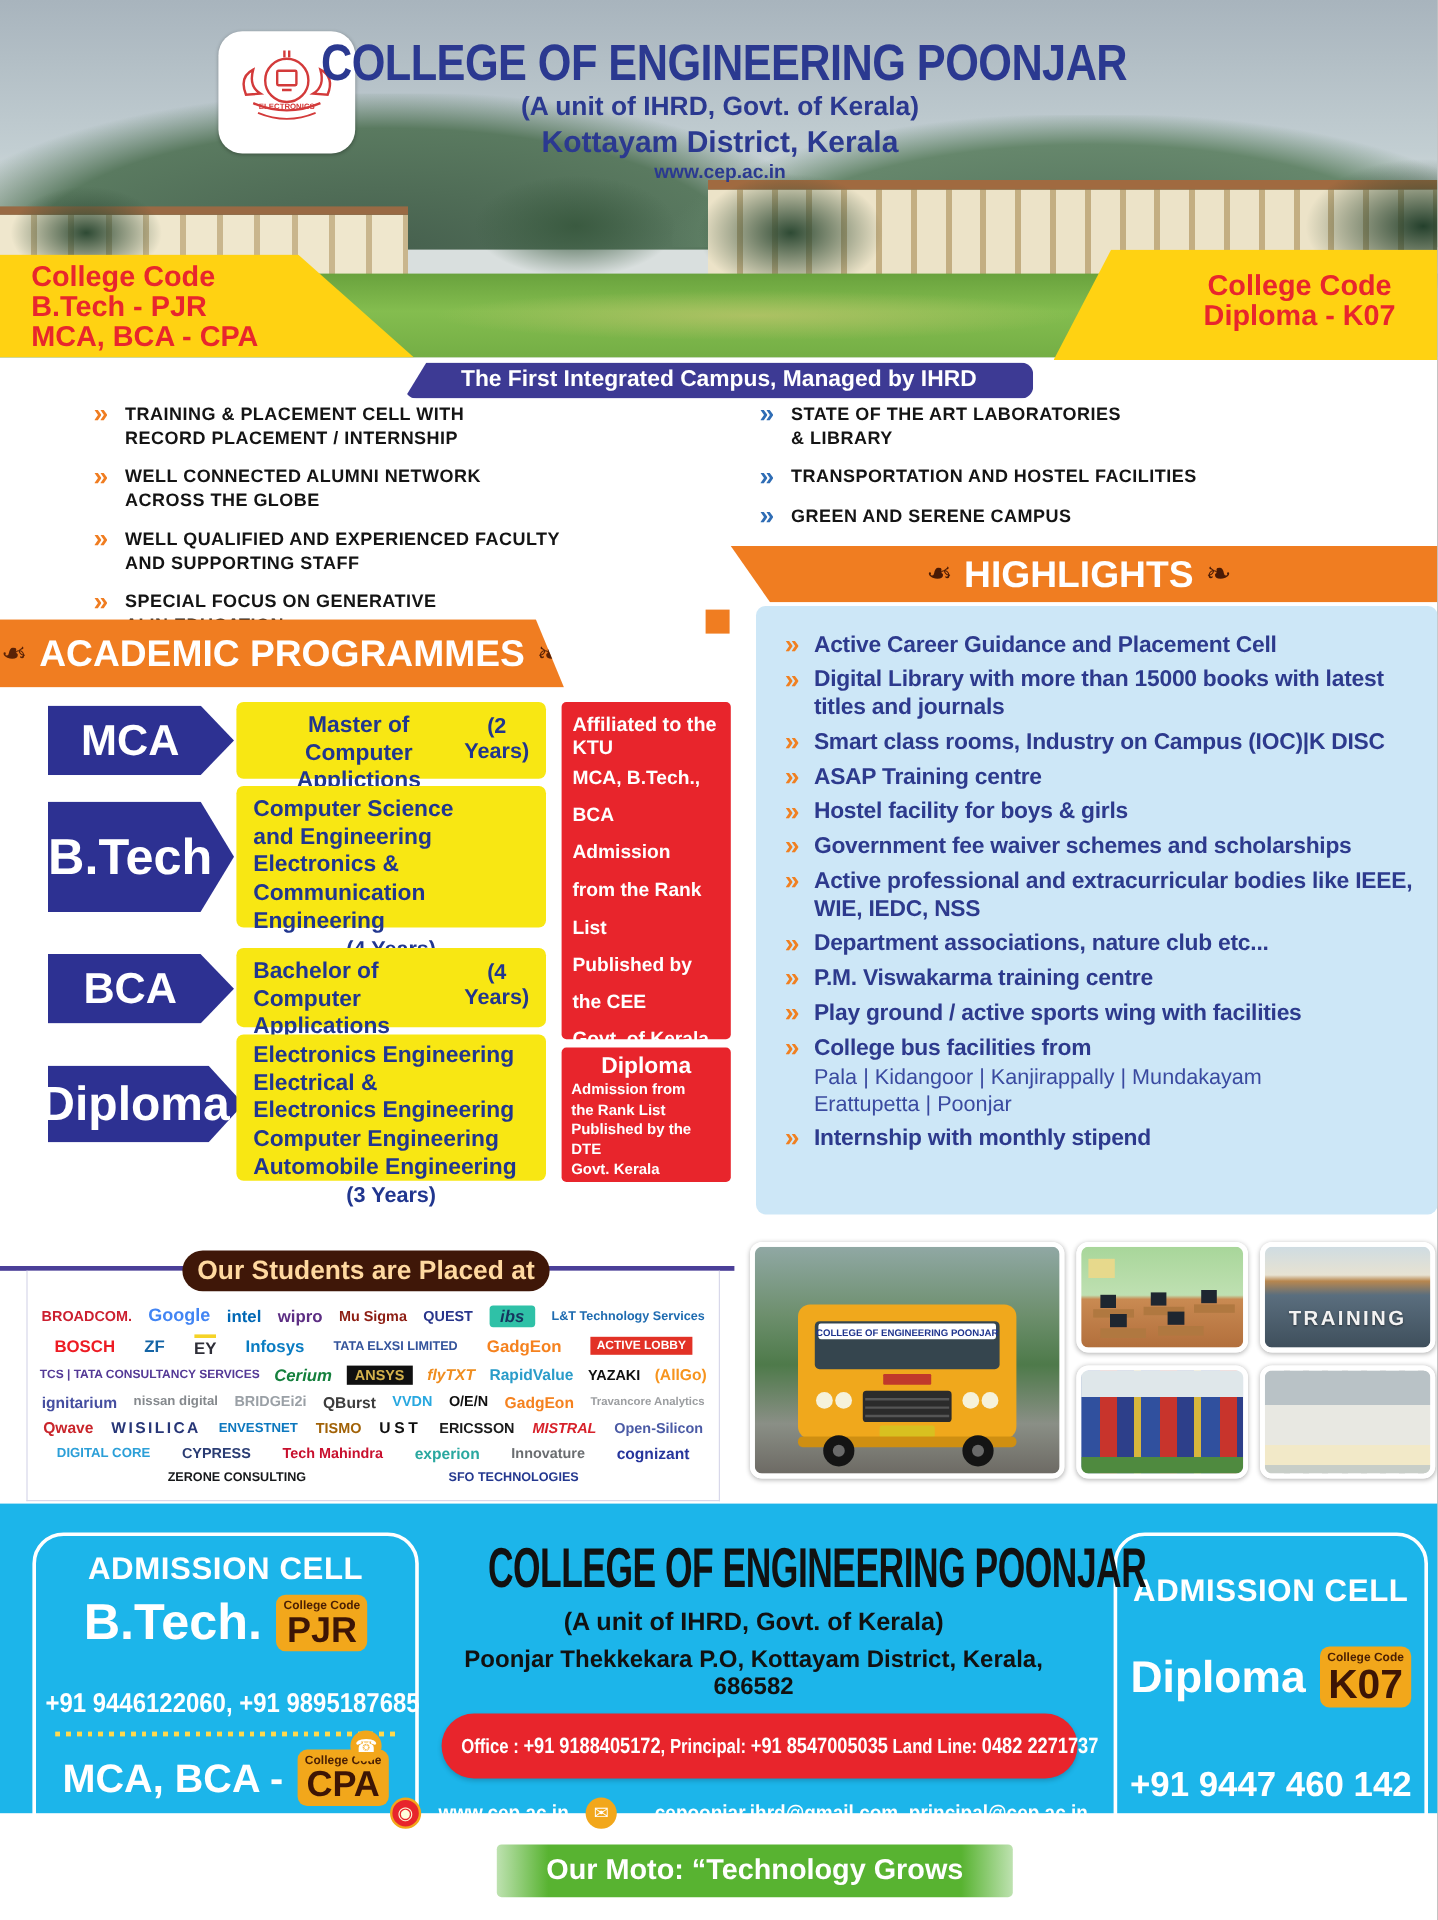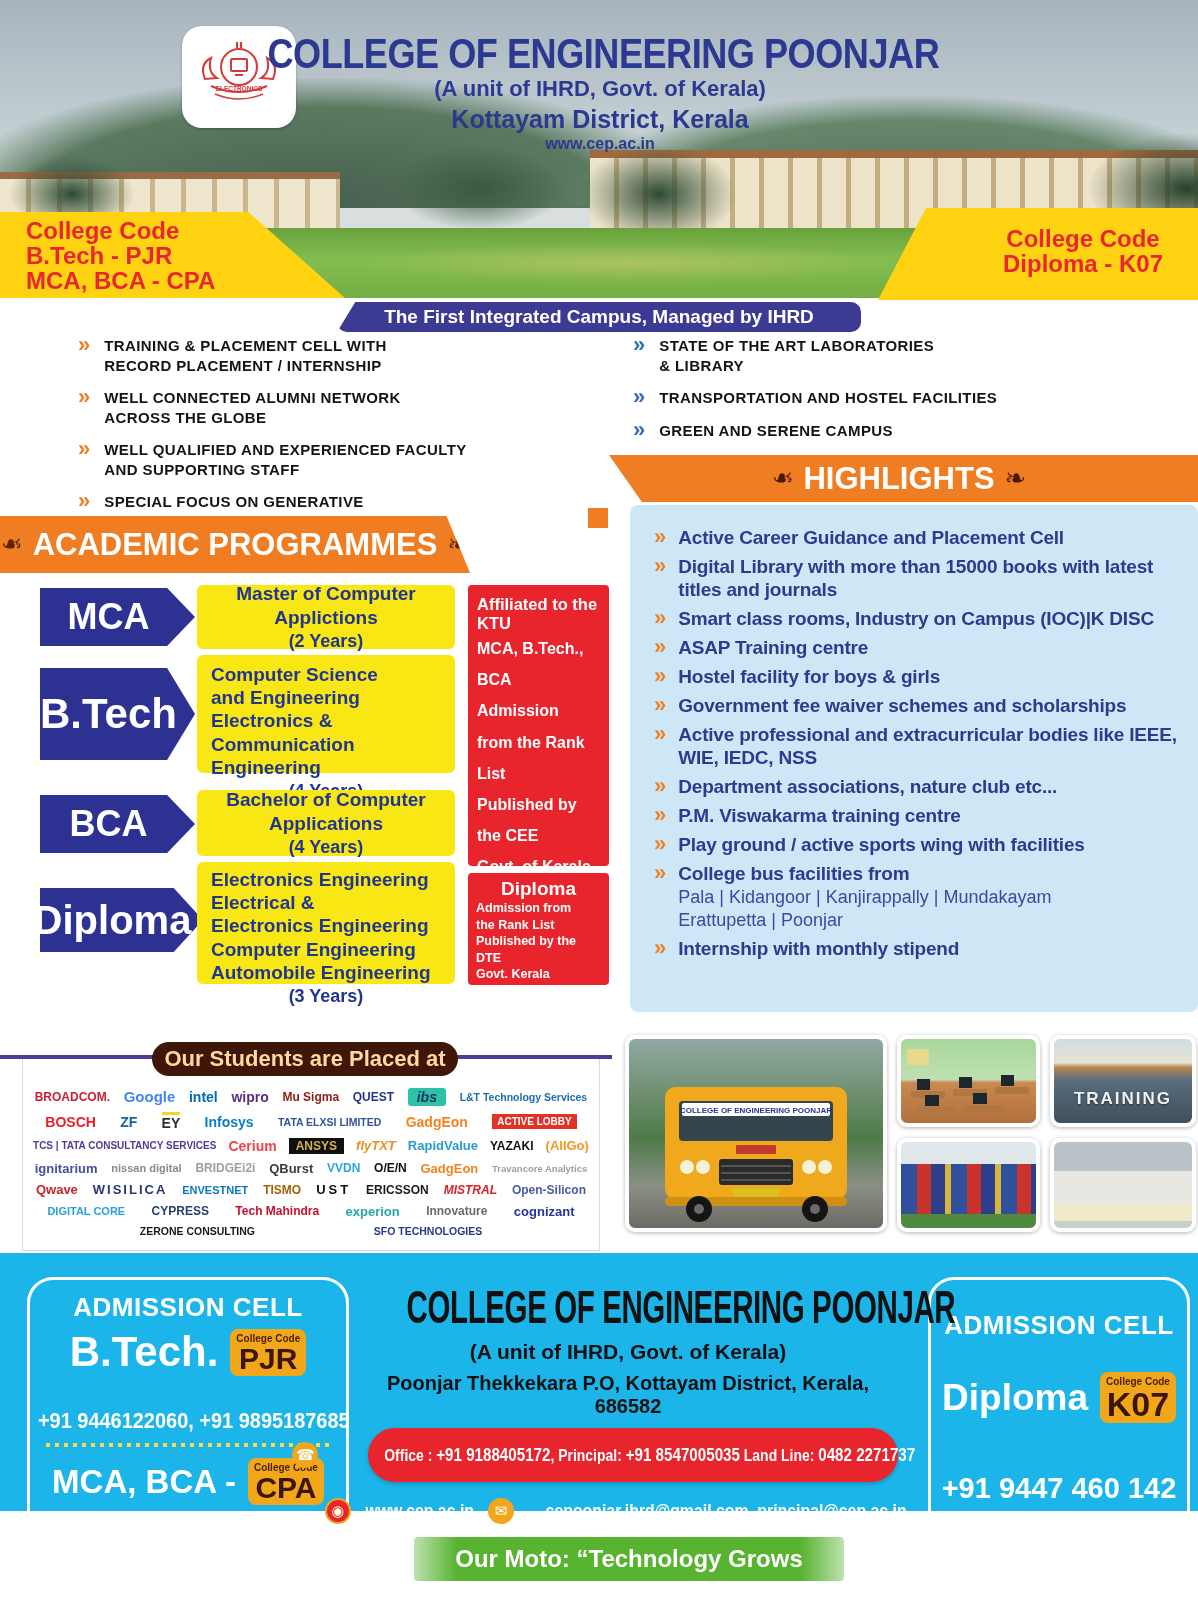--- a/index.html
+++ b/index.html
@@ -49,21 +49,21 @@
 
   
   .acband { left:0; top:516px; width:470px; height:57px; background:#f07d21; clip-path:polygon(0 0,95% 0,100% 100%,0 100%); color:#fff; display:flex; align-items:center; justify-content:center; gap:10px; font-weight:900; font-size:31px; }
   .flourish { color:#5a2206; font-size:26px; font-weight:400; }
   .flip { display:inline-block; transform:scaleX(-1); }
 
   .parrow { background:#2d3192; color:#fff; font-weight:900; display:flex; align-items:center; justify-content:center; clip-path:polygon(0 0,82% 0,100% 50%,82% 100%,0 100%); padding-right:18px; }
   .ybox { background:#f8e713; border-radius:6px; color:#21368f; font-weight:800; padding:8px 14px; }
   .ybox .desc { font-size:19px; line-height:1.22; white-space:pre-line; }
   .ybox .yrs { font-size:18px; text-align:center; margin-top:2px; }
-  .ybox.center { text-align:center; display:flex; flex-direction:column; justify-content:center; }
+  .ybox.center { text-align:center; display:flex; flex-direction:row; justify-content:center; }
 
   .rbox { background:#e8252c; border-radius:4px; color:#fff; font-weight:700; }
   .ktu { left:468px; top:585px; width:141px; height:281px; padding:10px 9px; }
   .ktu .h { font-size:16.5px; font-weight:800; }
   .ktu .b { font-size:16px; line-height:1.95; white-space:pre-line; }
   .ktu .t { font-size:16px; line-height:1.3; white-space:pre-line; }
   .dip { left:468px; top:873px; width:141px; height:112px; padding:5px 8px; }
   .dip .h { text-align:center; font-size:19px; font-weight:900; }
   .dip .b { font-size:12.5px; line-height:1.32; white-space:pre-line; font-weight:800; }
 
@@ -247,21 +247,21 @@
   <div class="abs ybox" style="left:197px; top:655px; width:258px; height:118px;">
     <div class="desc">Computer Science
 and Engineering
 Electronics &amp;
 Communication Engineering</div>
     <div class="yrs">(4 Years)</div>
   </div>
 
   <div class="abs parrow" style="left:40px; top:795px; width:155px; height:58px; font-size:36px;">BCA</div>
   <div class="abs ybox center" style="left:197px; top:790px; width:258px; height:66px;">
-    <div class="desc" style="text-align:center">Bachelor of Computer Applications</div>
+    <div class="desc" style="text-align:left">Bachelor of Computer Applications</div>
     <div class="yrs">(4 Years)</div>
   </div>
 
   <div class="abs parrow" style="left:40px; top:888px; width:163px; height:64px; font-size:40px;">Diploma</div>
   <div class="abs ybox" style="left:197px; top:862px; width:258px; height:122px; padding-top:6px;">
     <div class="desc">Electronics Engineering
 Electrical &amp;
 Electronics Engineering
 Computer Engineering
 Automobile Engineering</div>
@@ -429,21 +429,21 @@
       <span class="chip" style="color:#0a7cc2;font-size:14px">Infosys</span>
 
       <span class="chip" style="color:#33539b;font-size:10.5px">TATA ELXSI LIMITED</span>
 
       <span class="chip" style="color:#f5821f;font-size:14px">GadgEon</span>
 
       <span class="chip" style="background:#e23226;color:#fff;padding:2px 5px;font-size:10px">ACTIVE LOBBY</span>
 
       <span class="chip" style="color:#543996;font-size:10px">TCS | TATA CONSULTANCY SERVICES</span>
 
-      <span class="chip" style="color:#ef4444;font-size:14px">Cerium</span>
+      <span class="chip" style="color:#15803d;font-style:italic;font-size:14px">Cerium</span>
 
       <span class="chip" style="background:#101010;color:#d4b24c;padding:1px 7px">ANSYS</span>
 
       <span class="chip" style="color:#ef8d1f;font-style:italic;font-size:13px">flyTXT</span>
 
       <span class="chip" style="color:#2a9cc9;font-size:13px">RapidValue</span>
 
       <span class="chip" style="color:#101010">YAZAKI</span>
 
       <span class="chip" style="color:#f7941d;font-size:13px">(AllGo)</span>

